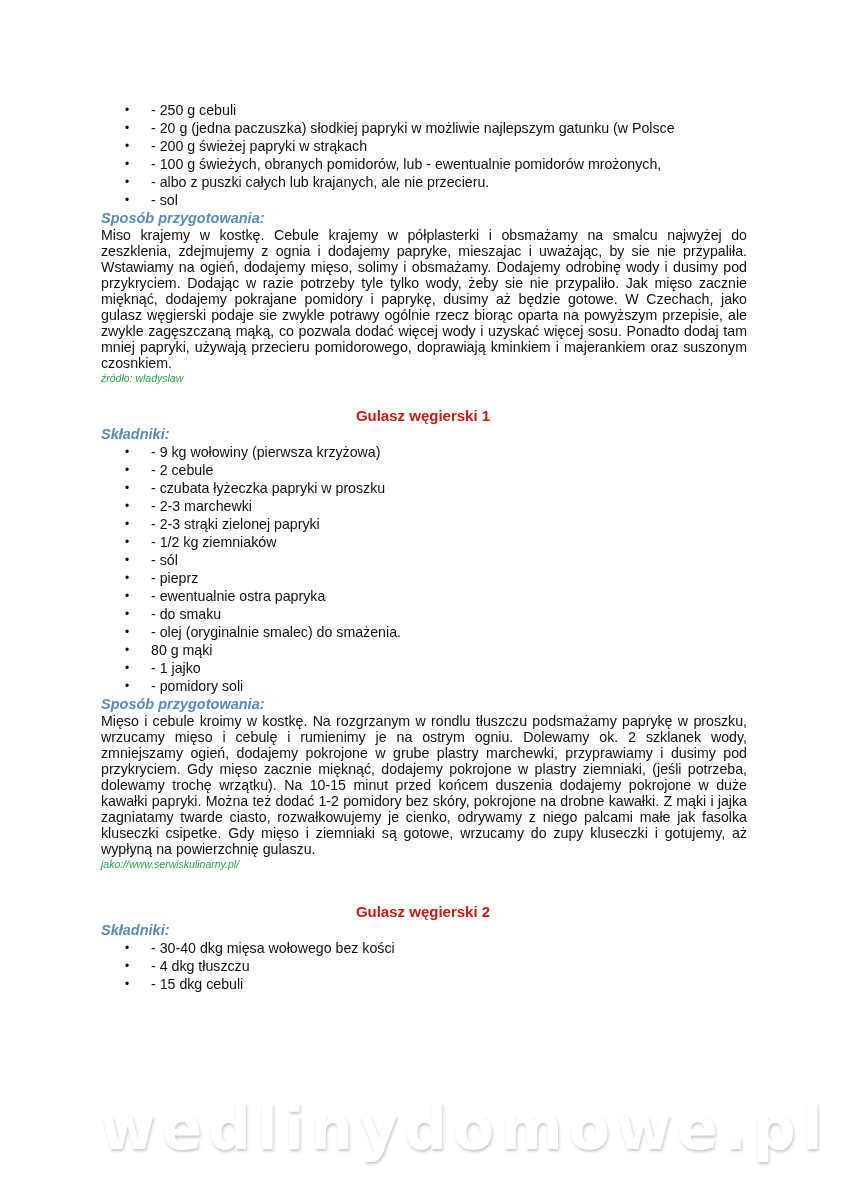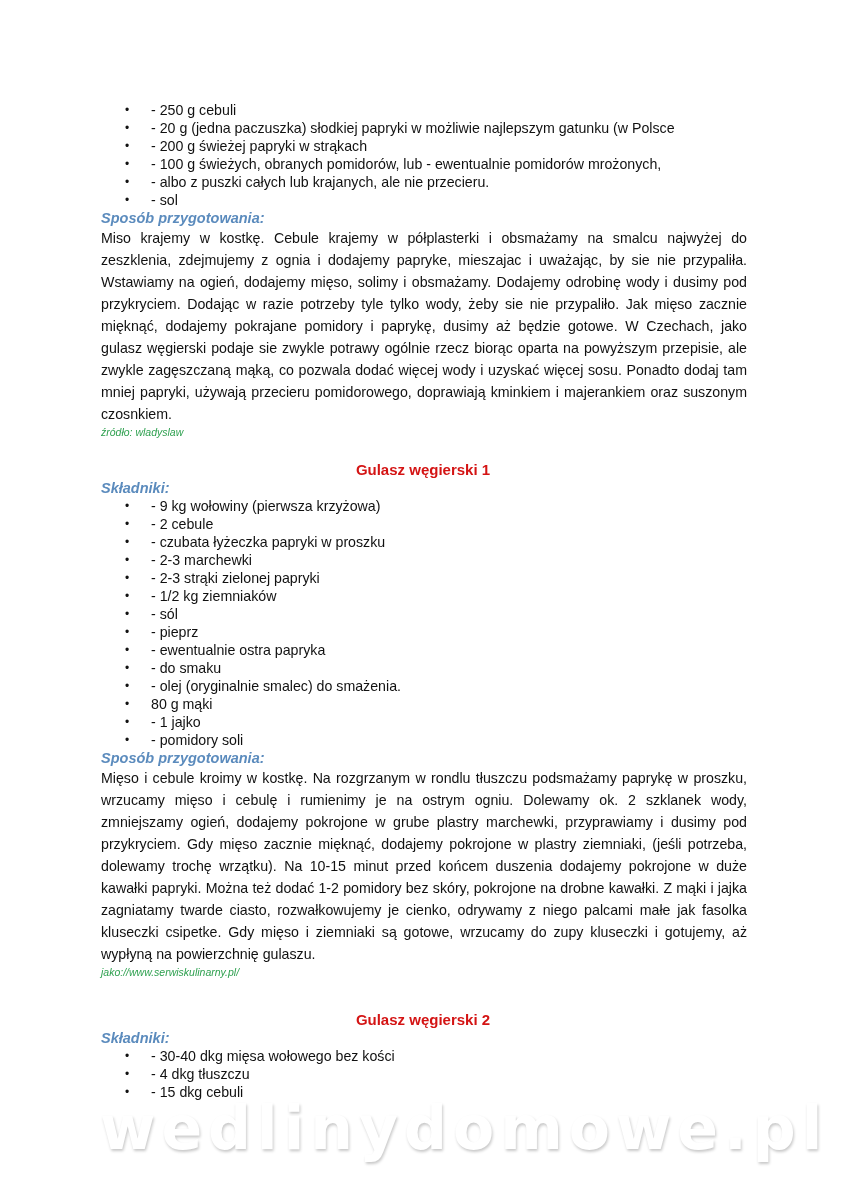--- a/index.html
+++ b/index.html
@@ -15,21 +15,21 @@
     }
     ul.ing li .bullet {
       position: absolute; left: 24px; top: 0; width: 10px; font-size: 12px;
     }
     ul.ing li .cont { display: block; padding-left: 24px; }
     .sub-heading {
       color: #5b8bbd; font-style: italic; font-weight: bold; font-size: 14.5px;
       line-height: 18px;
     }
     .para {
-      font-size: 14.2px; line-height: 22px; text-align: justify; margin: 0;
+      font-size: 14.2px; line-height: 16px; text-align: justify; margin: 0;
     }
     .source {
       color: #2ea04f; font-style: italic; font-size: 10.5px; line-height: 14px;
     }
     .title {
       color: #d41414; font-weight: bold; font-size: 15px; text-align: center;
       line-height: 18px; margin-left: -2px;
     }
     .plain-sub { font-style: italic; font-size: 14.2px; line-height: 18px; }
     .watermark {

